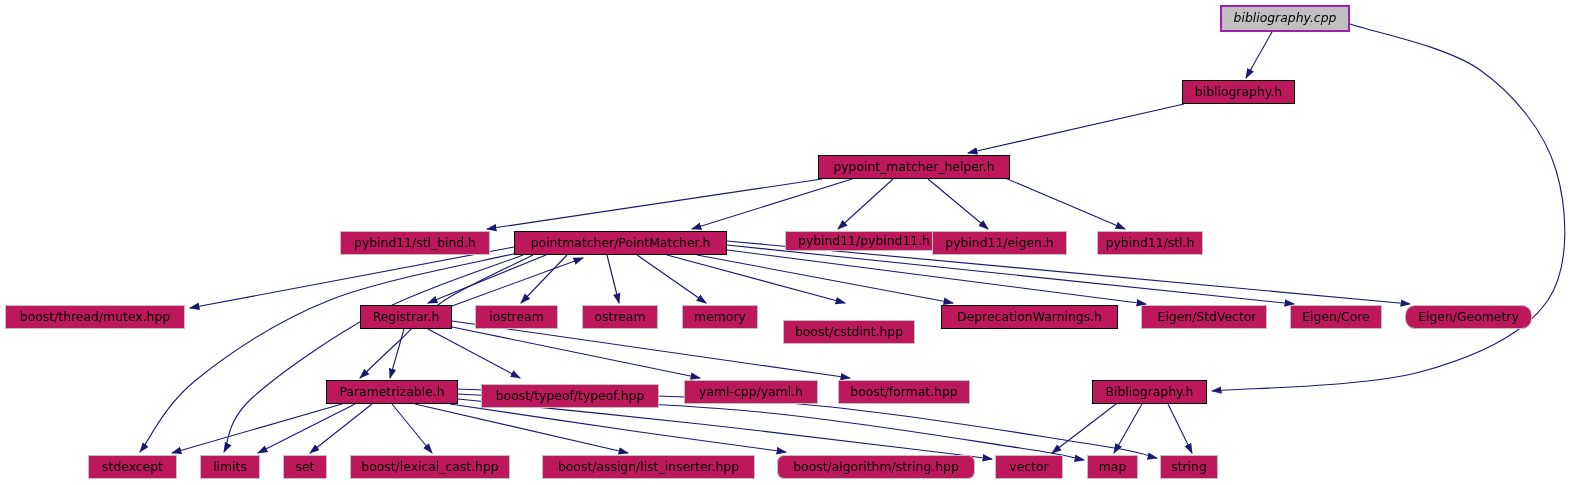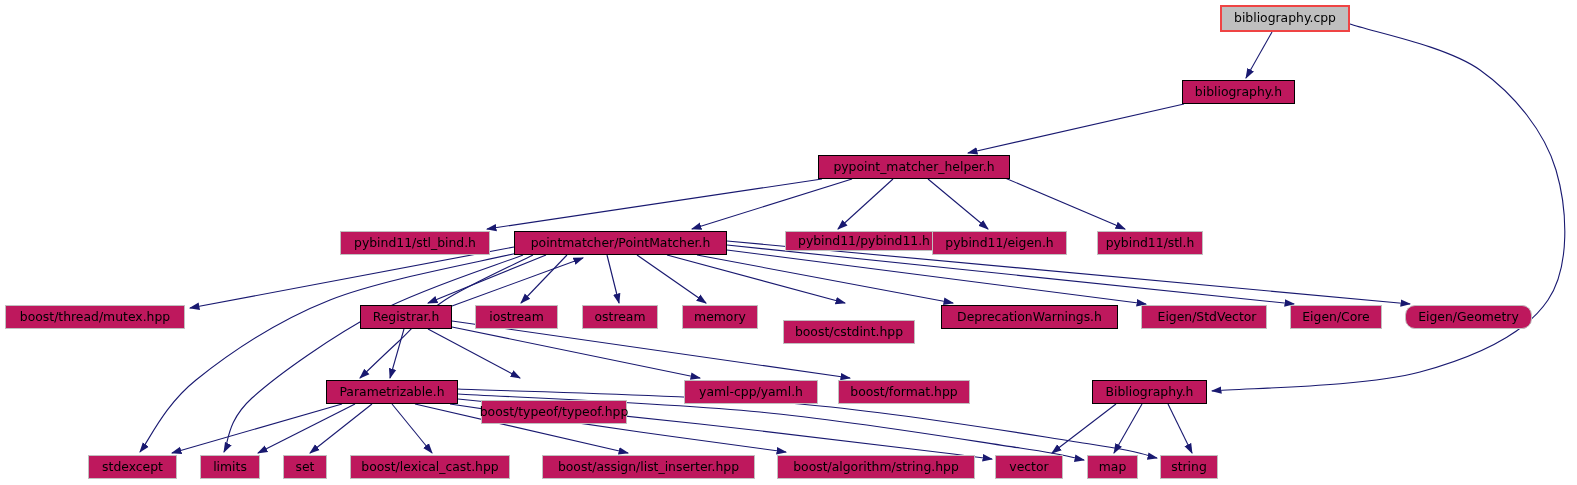--- a/index.html
+++ b/index.html
@@ -19,21 +19,21 @@
     box-sizing:border-box;
     background:#be185d;
     border:1px solid #c0c0c0;
     color:#000000;
     font-size:12.4px;
     line-height:1;
     white-space:nowrap;
     padding:0 4px;
   }
   .node.internal { border:1px solid #000000; }
-  .node.root { background:var(--root-fill,#bfbfbf); border:2px solid #ef4444; }
+  .node.root { background:var(--root-fill,#bfbfbf); border:2px solid #a21caf;font-style:italic; }
 </style>
 </head>
 <body>
 
 <div id="canvas" style="--edge-color: #191970; --root-fill: #bfbfbf; background: rgb(255, 255, 255);">
   <svg id="edges" xmlns="http://www.w3.org/2000/svg">
     <defs>
       <marker id="arrowhead" viewBox="0 0 10 8" refX="8.6" refY="4" markerWidth="11" markerHeight="9" markerUnits="userSpaceOnUse" orient="auto">
         <path d="M0,0.6 L9.6,4 L0,7.4 z"></path>
       </marker>
@@ -92,27 +92,27 @@
       <div class="node internal" style="left: 360px; top: 305px; width: 92px; height: 24px;">Registrar.h</div>
       <div class="node external" style="left: 475px; top: 305px; width: 83px; height: 24px;">iostream</div>
       <div class="node external" style="left: 582px; top: 305px; width: 76px; height: 24px;">ostream</div>
       <div class="node external" style="left: 682px; top: 305px; width: 76px; height: 24px;">memory</div>
       <div class="node external" style="left: 783px; top: 320px; width: 132px; height: 24px;">boost/cstdint.hpp</div>
       <div class="node internal" style="left: 941px; top: 305px; width: 177px; height: 24px;">DeprecationWarnings.h</div>
       <div class="node external" style="left: 1141px; top: 305px; width: 126px; height: 24px; padding-left: 10px;">Eigen/StdVector</div>
       <div class="node external" style="left: 1290px; top: 305px; width: 92px; height: 24px;">Eigen/Core</div>
       <div class="node external" style="left: 1405px; top: 305px; width: 127px; height: 24px; border-radius: 10px;">Eigen/Geometry</div>
       <div class="node internal" style="left: 326px; top: 380px; width: 132px; height: 24px;">Parametrizable.h</div>
-      <div class="node external" style="left: 481px; top: 400px; width: 146px; height: 24px;">boost/typeof/typeof.hpp</div>
+      <div class="node external" style="left: 481px; top: 384px; width: 178px; height: 24px;">boost/typeof/typeof.hpp</div>
       <div class="node external" style="left: 684px; top: 380px; width: 134px; height: 24px;">yaml-cpp/yaml.h</div>
       <div class="node external" style="left: 838px; top: 380px; width: 132px; height: 24px;">boost/format.hpp</div>
       <div class="node internal" style="left: 1092px; top: 380px; width: 115px; height: 24px;">Bibliography.h</div>
       <div class="node external" style="left: 88px; top: 455px; width: 89px; height: 24px;">stdexcept</div>
       <div class="node external" style="left: 200px; top: 455px; width: 60px; height: 24px;">limits</div>
       <div class="node external" style="left: 283px; top: 455px; width: 44px; height: 24px;">set</div>
       <div class="node external" style="left: 350px; top: 455px; width: 160px; height: 24px;">boost/lexical_cast.hpp</div>
       <div class="node external" style="left: 542px; top: 455px; width: 213px; height: 24px;">boost/assign/list_inserter.hpp</div>
-      <div class="node external" style="left: 777px; top: 455px; width: 198px; height: 24px;">boost/algorithm/string.hpp</div>
+      <div class="node external" style="left: 777px; top: 455px; width: 198px; height: 24px; border-radius: 7px;">boost/algorithm/string.hpp</div>
       <div class="node external" style="left: 995px; top: 455px; width: 68px; height: 24px;">vector</div>
       <div class="node external" style="left: 1087px; top: 455px; width: 51px; height: 24px;">map</div>
       <div class="node external" style="left: 1160px; top: 455px; width: 58px; height: 24px;">string</div>
     </div>
 </div>
 
 </body></html>

